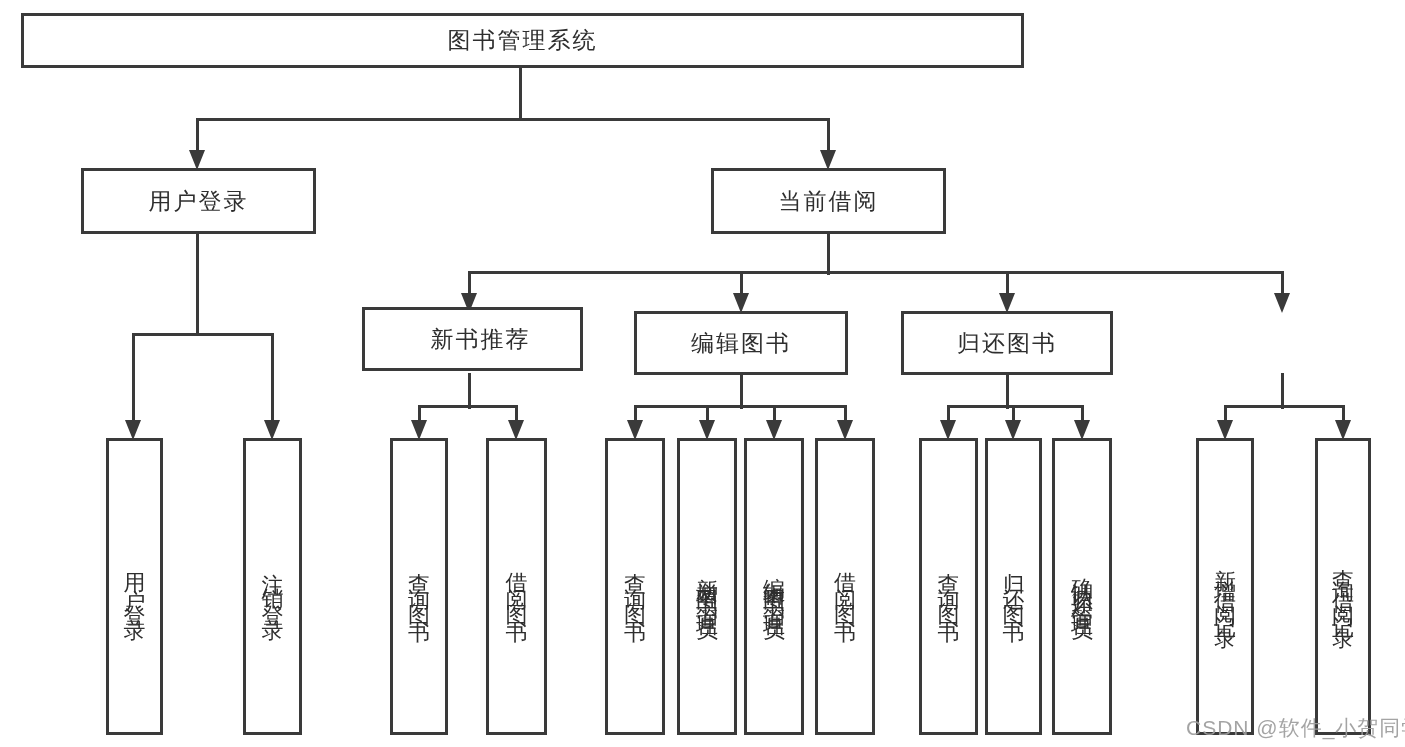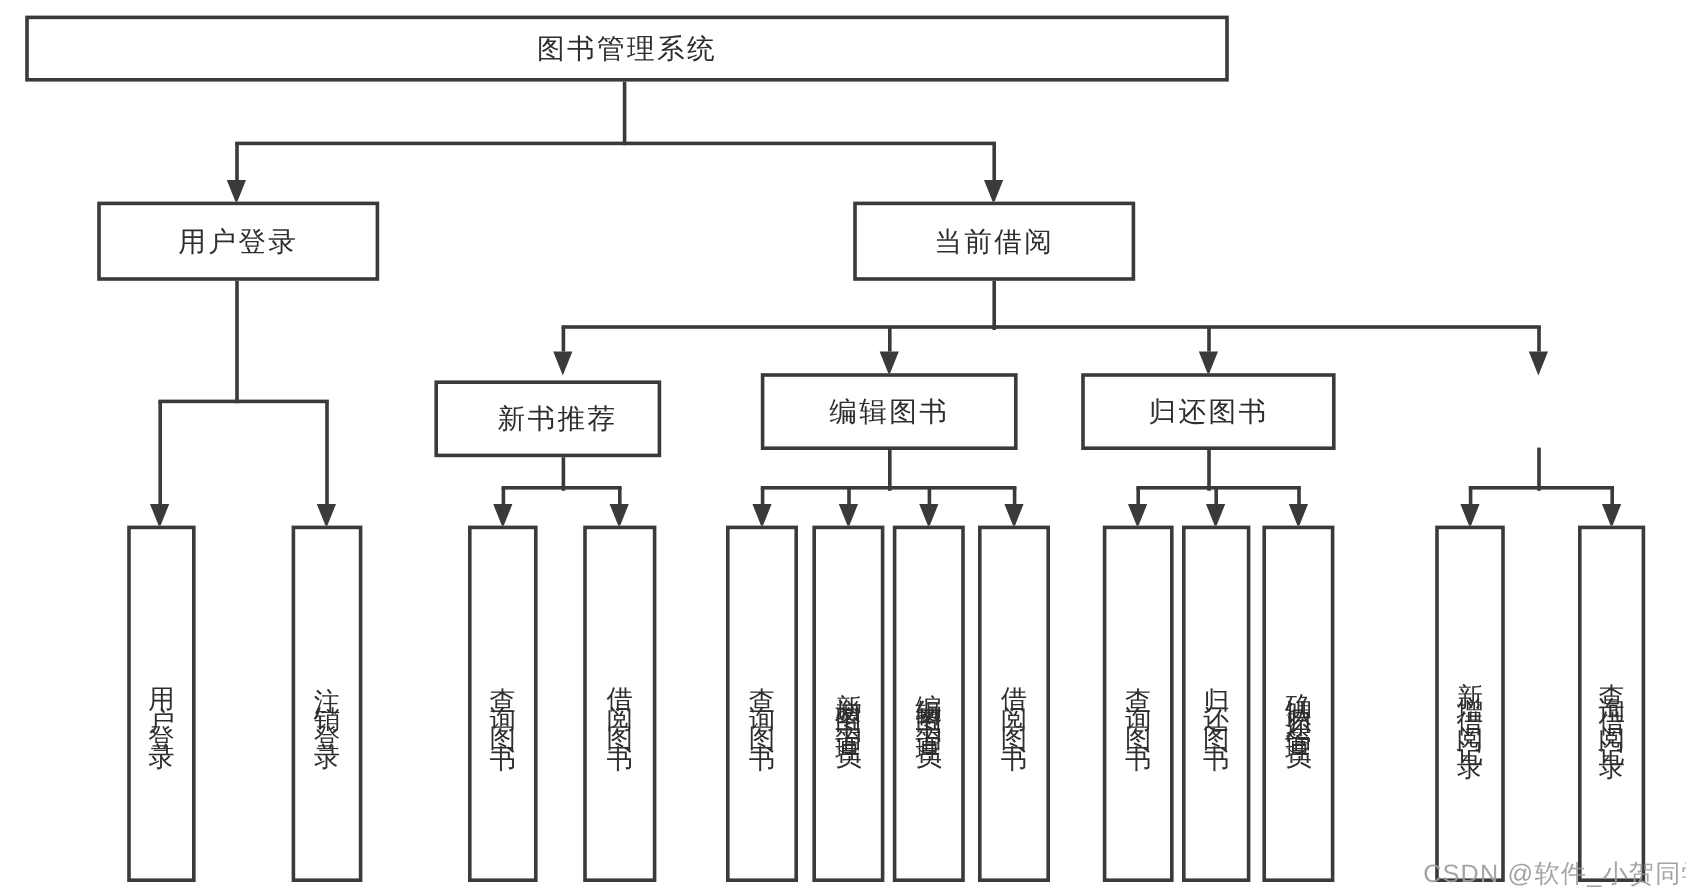--- a/index.html
+++ b/index.html
@@ -98,21 +98,21 @@
     <span>图书管理系统</span>
   </div>
 
   <div class="node h-node" style="left:81px;top:168px;width:235px;height:66px;">
     <span>用户登录</span>
   </div>
   <div class="node h-node" style="left:711px;top:168px;width:235px;height:66px;">
     <span>当前借阅</span>
   </div>
 
-  <div class="node h-node" style="left:362px;top:317px;width:189px;height:64px;padding-left:16px;">
+  <div class="node h-node" style="left:362px;top:307px;width:221px;height:64px;padding-left:16px;">
     <span>新书推荐</span>
   </div>
   <div class="node h-node" style="left:634px;top:311px;width:214px;height:64px;">
     <span>编辑图书</span>
   </div>
   <div class="node h-node" style="left:901px;top:311px;width:212px;height:64px;">
     <span>归还图书</span>
   </div>
 
   <div class="node v-node sp16" style="left:106px;top:438px;width:57px;height:297px;">

